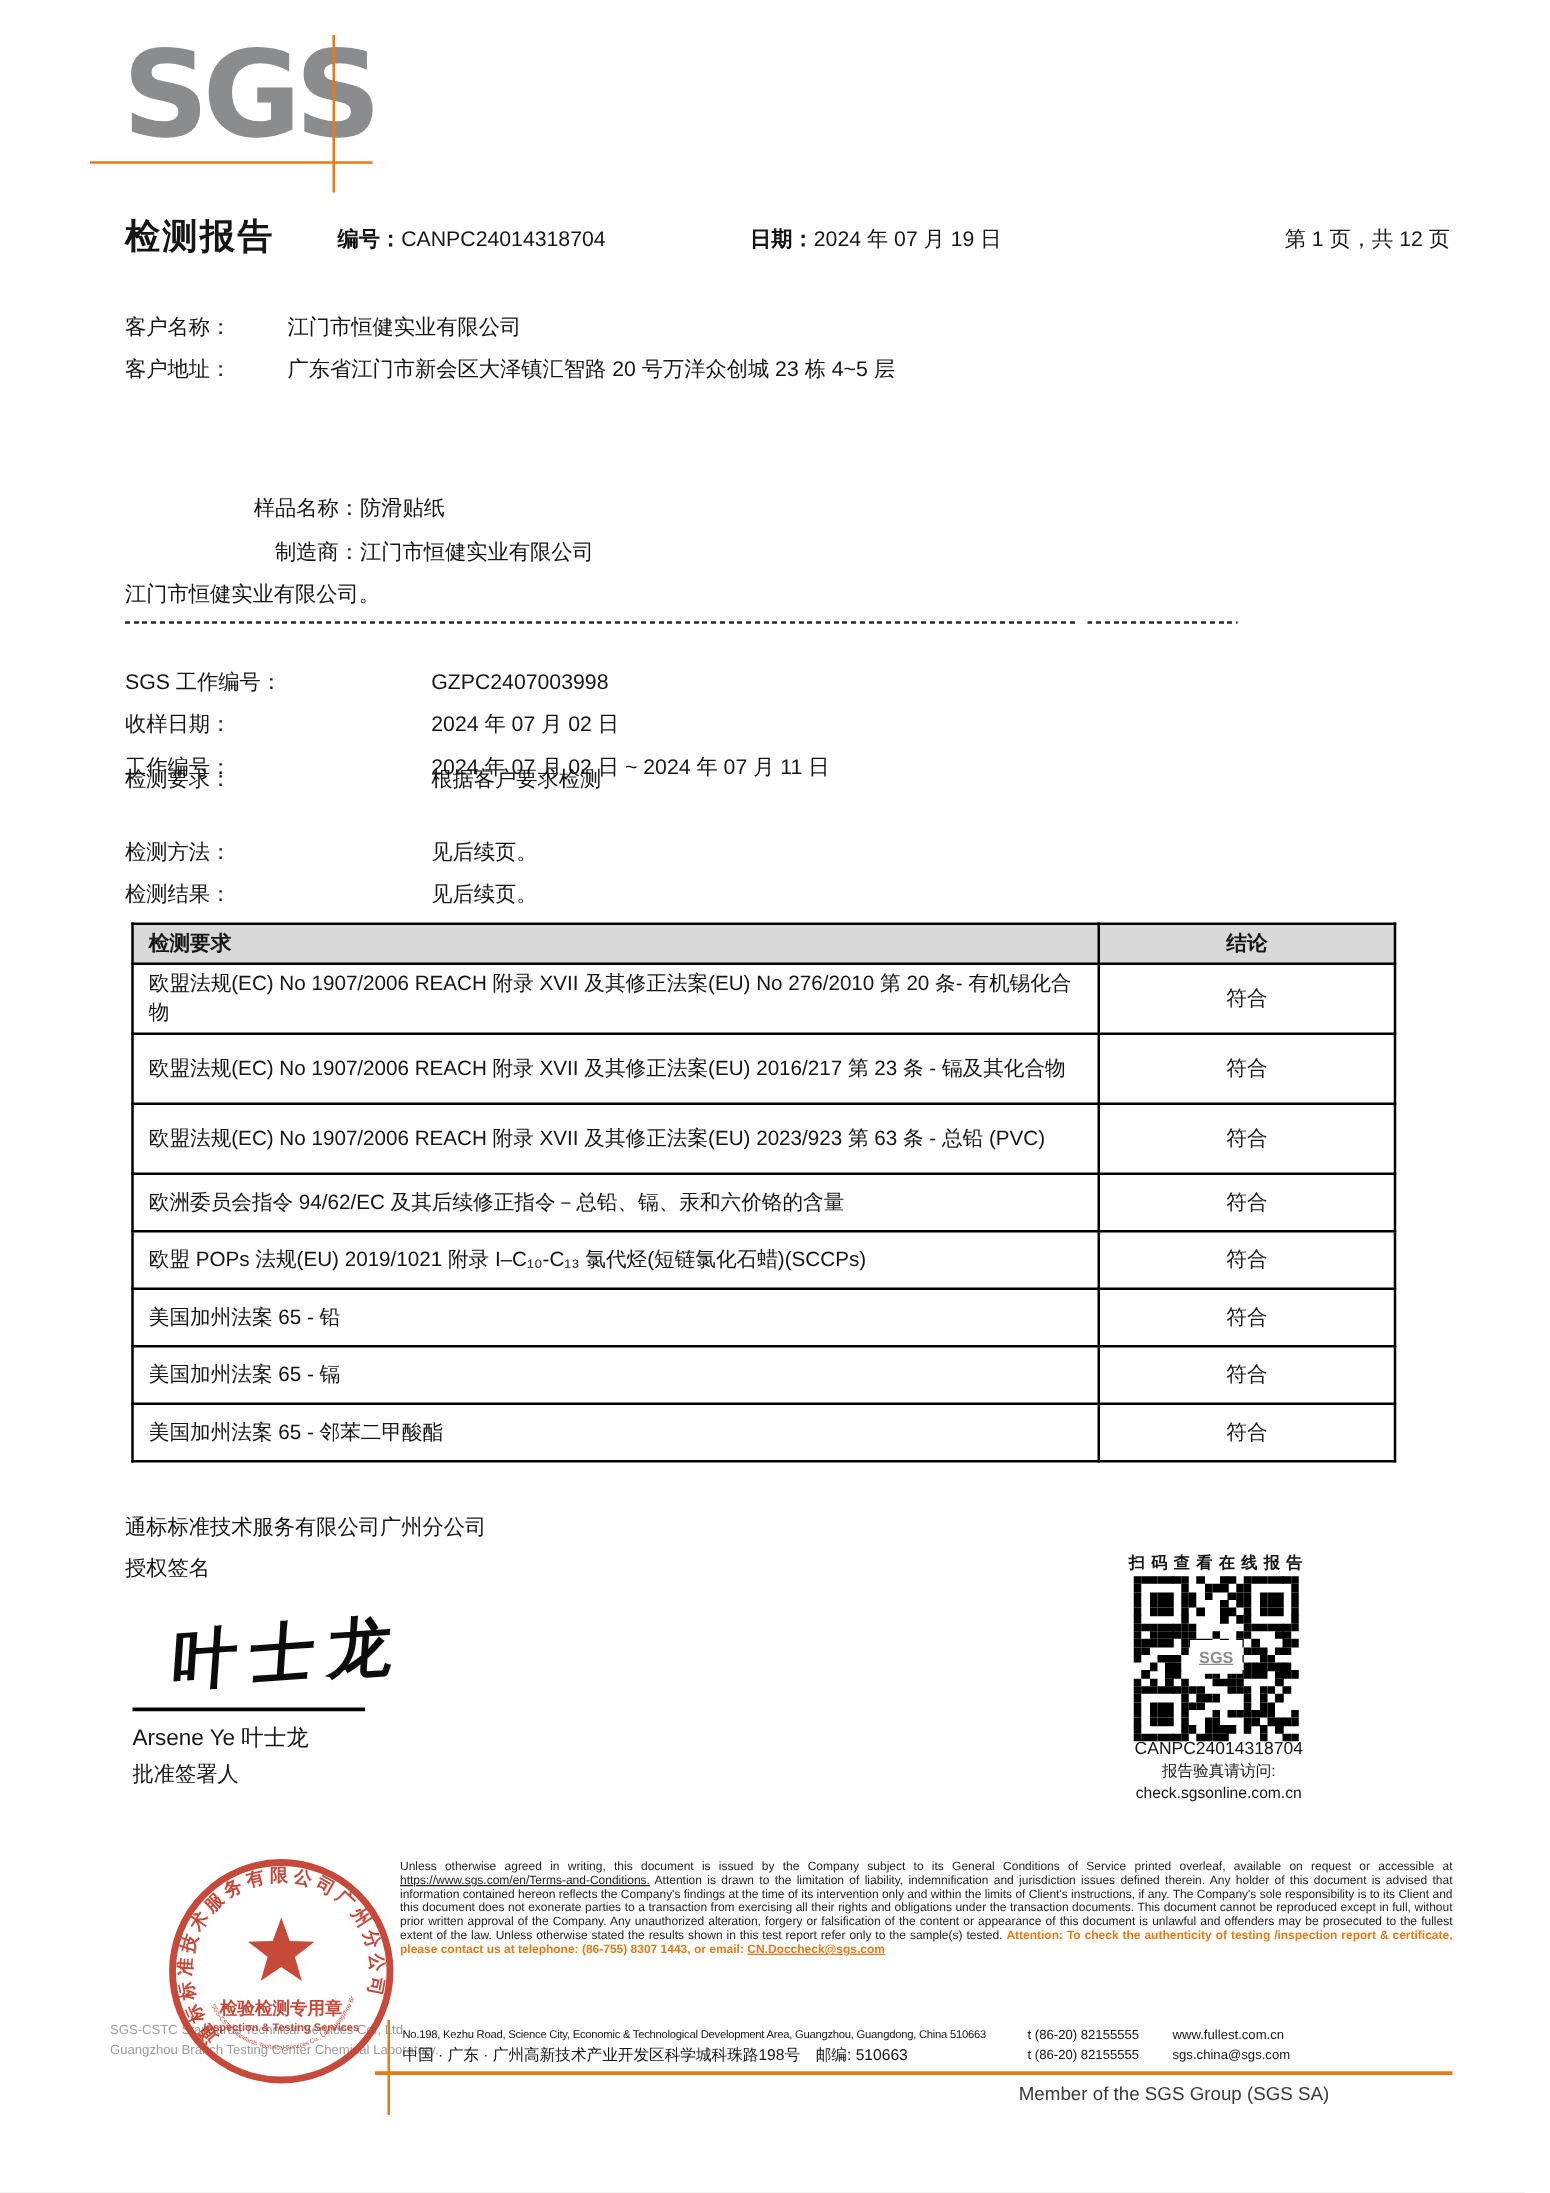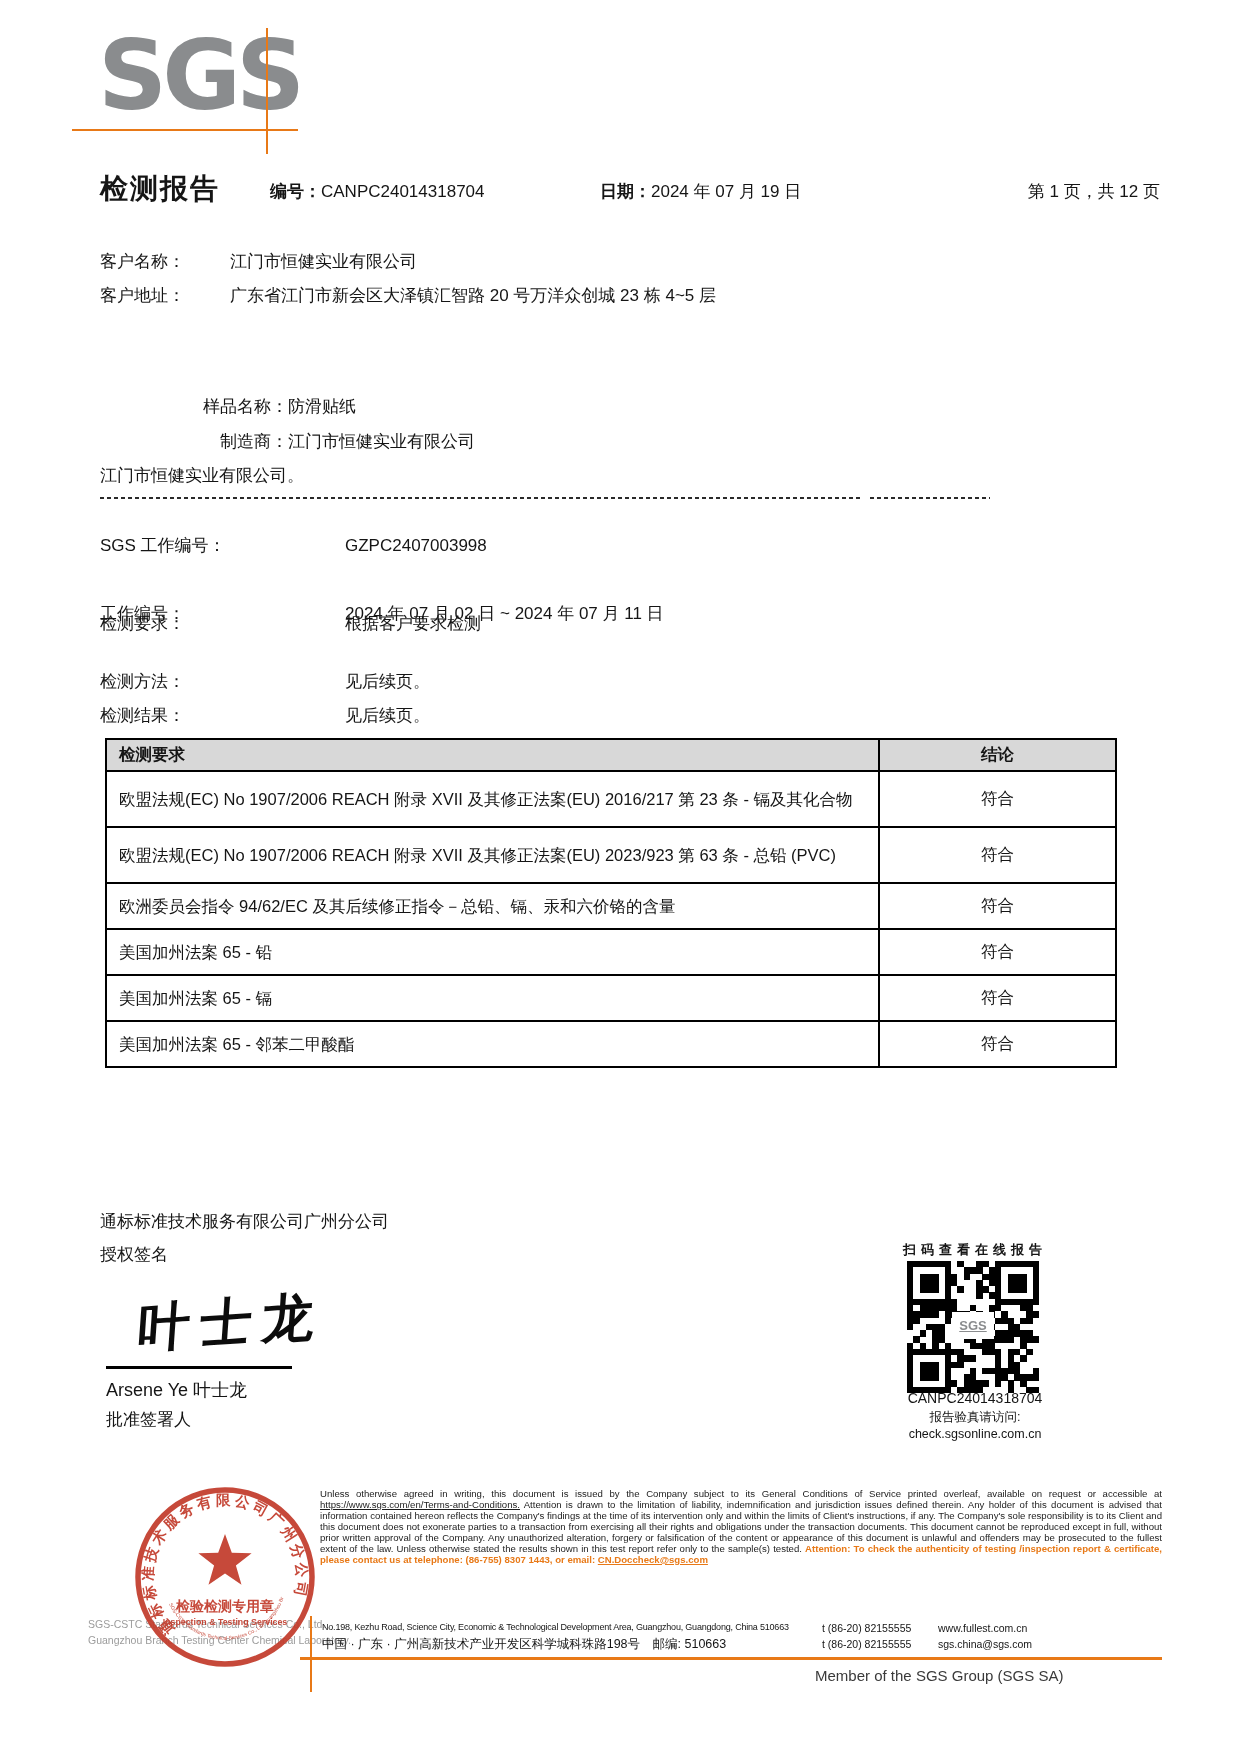--- a/index.html
+++ b/index.html
@@ -133,20 +133,23 @@
     <span class="lbl">制造商：</span><span>江门市恒健实业有限公司</span>
   </div>
   <div class="row" style="top:464px">江门市恒健实业有限公司。</div>
 
   <div class="dash-seg" style="left:100px;width:762px"></div>
   <div class="dash-seg" style="left:870px;width:120px"></div>
 
   <div class="row job" style="top:534px">
     <span class="lbl">SGS 工作编号：</span><span>GZPC2407003998</span>
   </div>
+  <div class="row job" style="top:568px">
+    <span class="lbl">收样日期：</span><span>2024 年 07 月 02 日</span>
+  </div>
   <div class="row job" style="top:602px">
     <span class="lbl">工作编号：</span><span>2024 年 07 月 02 日 ~ 2024 年 07 月 11 日</span>
   </div>
   <div class="row job" style="top:612px">
     <span class="lbl">检测要求：</span><span>根据客户要求检测</span>
   </div>
   <div class="row job" style="top:670px">
     <span class="lbl">检测方法：</span><span>见后续页。</span>
   </div>
   <div class="row job" style="top:704px">
@@ -157,29 +160,37 @@
     <colgroup>
         <col style="width:773px">
         <col style="width:237px">
       </colgroup>
     <tbody>
         <tr>
       <th class="c1">检测要求</th>
       <th class="c2">结论</th>
     </tr>
     <tr class="r2">
+      <td class="req">欧盟法规(EC) No 1907/2006 REACH 附录 XVII 及其修正法案(EU) No 276/2010 第 20 条- 有机锡化合物</td>
+      <td class="c2">符合</td>
+    </tr>
+    <tr class="r2">
       <td class="req">欧盟法规(EC) No 1907/2006 REACH 附录 XVII 及其修正法案(EU) 2016/217 第 23 条 - 镉及其化合物</td>
       <td class="c2">符合</td>
     </tr>
     <tr class="r2">
       <td class="req">欧盟法规(EC) No 1907/2006 REACH 附录 XVII 及其修正法案(EU) 2023/923 第 63 条 - 总铅 (PVC)</td>
       <td class="c2">符合</td>
     </tr>
     <tr class="r1">
       <td class="req">欧洲委员会指令 94/62/EC 及其后续修正指令－总铅、镉、汞和六价铬的含量</td>
+      <td class="c2">符合</td>
+    </tr>
+    <tr class="r1">
+      <td class="req">欧盟 POPs 法规(EU) 2019/1021 附录 I–C₁₀-C₁₃ 氯代烃(短链氯化石蜡)(SCCPs)</td>
       <td class="c2">符合</td>
     </tr>
     <tr class="r1">
       <td class="req">美国加州法案 65 - 铅</td>
       <td class="c2">符合</td>
     </tr>
     <tr class="r1">
       <td class="req">美国加州法案 65 - 镉</td>
       <td class="c2">符合</td>
     </tr>

